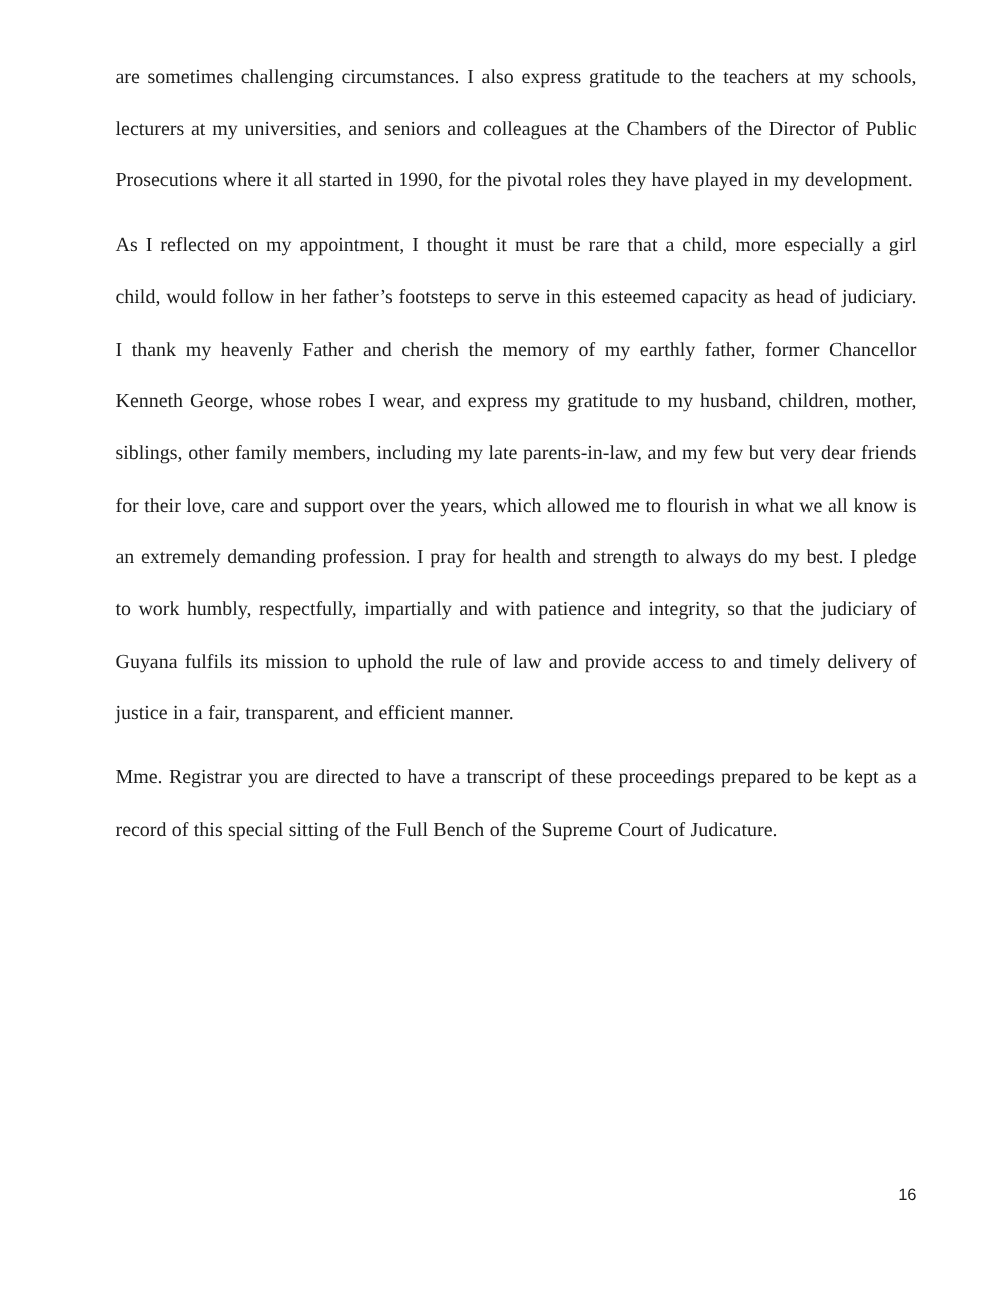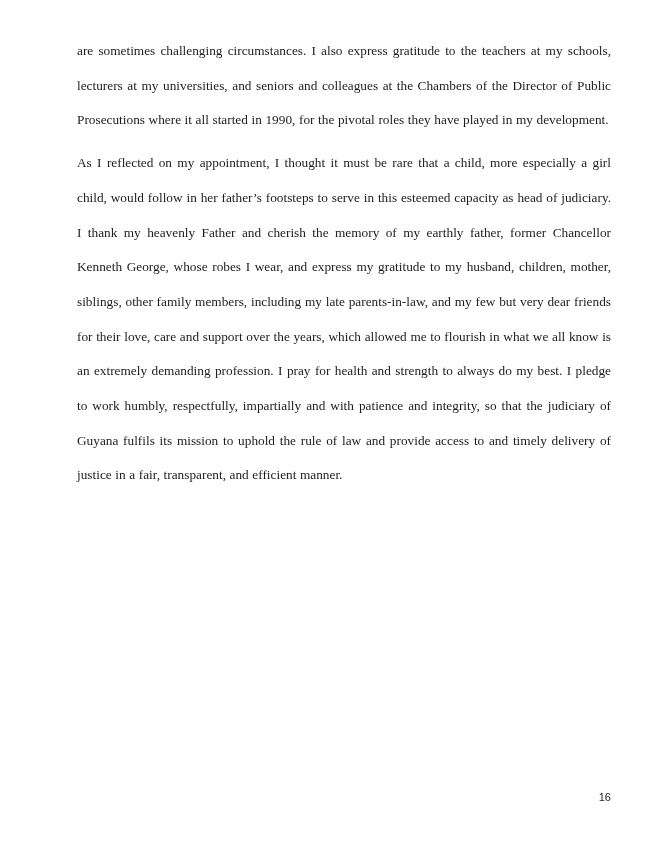--- a/index.html
+++ b/index.html
@@ -49,15 +49,16 @@
     text-align: center;
   }
 </style>
 </head>
 <body>
 
 <div class="page">
   <div class="text-block">
     <p class="para">are sometimes challenging circumstances. I also express gratitude to the teachers at my schools, lecturers at my universities, and seniors and colleagues at the Chambers of the Director of Public Prosecutions where it all started in 1990, for the pivotal roles they have played in my development.</p>
     <p class="para">As I reflected on my appointment, I thought it must be rare that a child, more especially a girl child, would follow in her father’s footsteps to serve in this esteemed capacity as head of judiciary. I thank my heavenly Father and cherish the memory of my earthly father, former Chancellor Kenneth George, whose robes I wear, and express my gratitude to my husband, children, mother, siblings, other family members, including my late parents-in-law, and my few but very dear friends for their love, care and support over the years, which allowed me to flourish in what we all know is an extremely demanding profession. I pray for health and strength to always do my best. I pledge to work humbly, respectfully, impartially and with patience and integrity, so that the judiciary of Guyana fulfils its mission to uphold the rule of law and provide access to and timely delivery of justice in a fair, transparent, and efficient manner.</p>
+    <p class="para">Mme. Registrar you are directed to have a transcript of these proceedings prepared to be kept as a record of this special sitting of the Full Bench of the Supreme Court of Judicature.</p>
   </div>
   <div class="footer">16</div>
 </div>
 
 </body></html>

